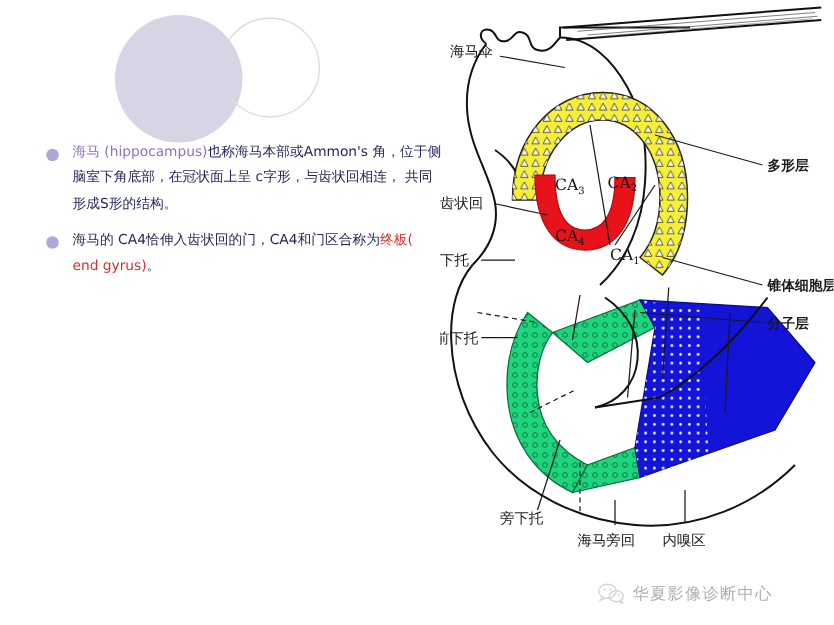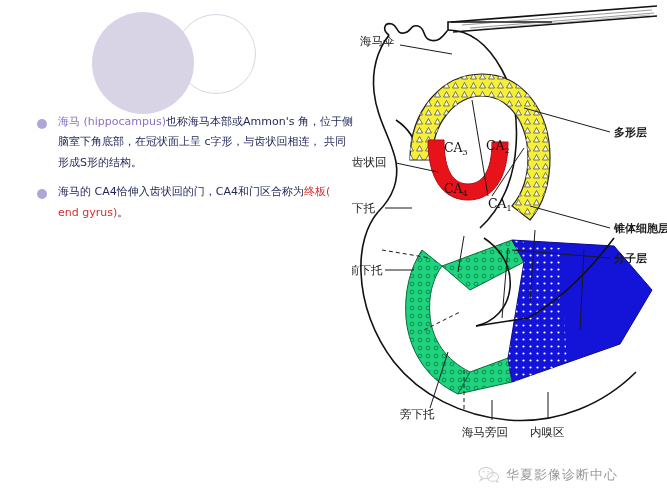--- a/index.html
+++ b/index.html
@@ -42,21 +42,21 @@
       font-size:12.5px;fill:#111;}
   .casub{font-size:8px;}
   .ld{stroke:#1a1a1a;stroke-width:1;fill:none;}
   .ldash{stroke:#1a1a1a;stroke-width:1;fill:none;stroke-dasharray:4 3;}
   .outline{stroke:#111;stroke-width:1.6;fill:none;}
 
   
   #watermark{position:absolute;left:478px;top:462px;width:180px;height:26px;
              display:flex;align-items:center;gap:6px;opacity:.42;}
   #wm-text{font-family:Liberation Serif, serif;
-           font-size:13px;color:#000000;letter-spacing:1px;white-space:nowrap;}
+           font-size:13px;color:#404040;letter-spacing:1px;white-space:nowrap;}
 </style>
 </head>
 <body>
 
 <div id="slide">
 
   <div class="circ" id="circ-filled"></div>
   <div class="circ" id="circ-outline"></div>
 
 

